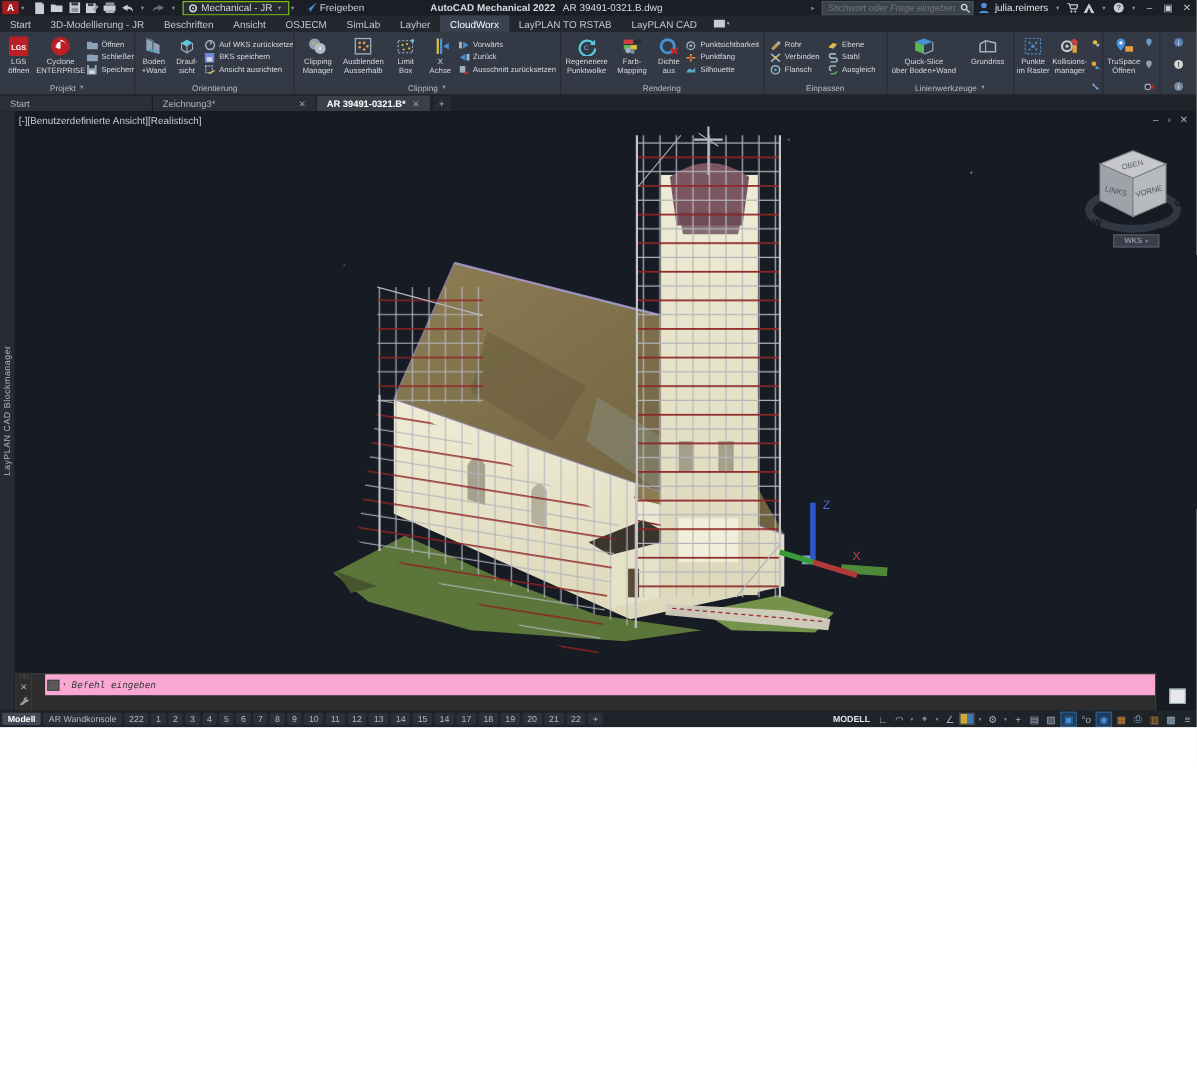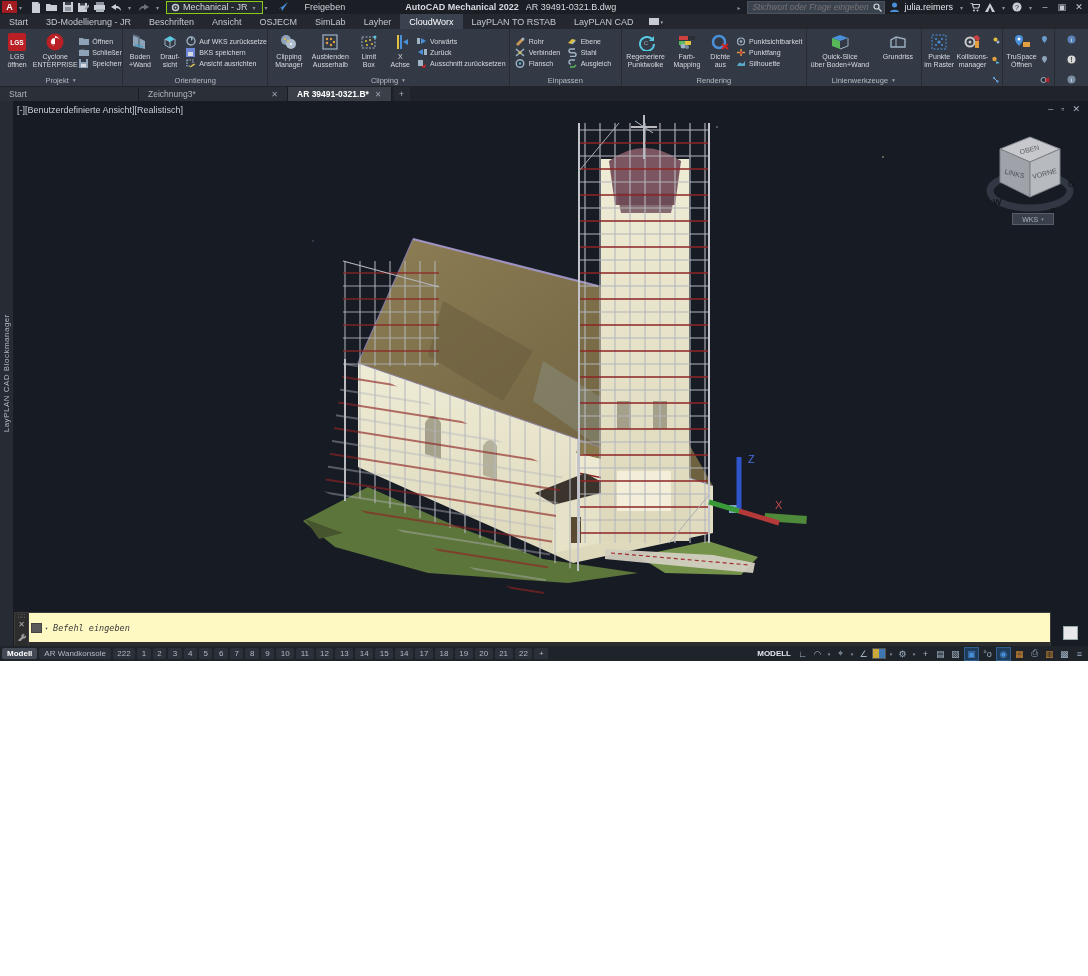--- a/index.html
+++ b/index.html
@@ -7,21 +7,21 @@
   .app{position:absolute;top:0;left:0;width:1088px;height:661px;background:#181c25;overflow:hidden;}
 
   
   .titlebar{position:absolute;top:0;left:0;right:0;height:14px;background:#1b1e24;display:flex;align-items:center;color:#c9ced6;font-size:9px;}
   .tb-logo{width:15px;height:12px;margin-left:2px;background:#a31c22;color:#fff;font-weight:bold;font-size:9px;display:flex;align-items:center;justify-content:center;}
   .tb-caret{font-size:6px;color:#8b929c;margin:0 2px;}
   .qat{display:flex;align-items:center;gap:5px;margin-left:6px;}
   .qat .qi{width:11px;height:10px;display:flex;align-items:center;justify-content:center;}
   .qat svg{display:block}
   .ws-box{display:flex;align-items:center;gap:3px;background:#262a31;border:1px solid #84cc16;height:11px;padding:0 4px;margin-left:5px;color:#d4d8de;}
-  .share{display:flex;align-items:flex-start;gap:17px;margin-left:8px;color:#cfd4da;}
+  .share{display:flex;align-items:flex-start;gap:3px;margin-left:8px;color:#cfd4da;}
   .tb-title{flex:0 0 auto;margin-left:60px;white-space:nowrap;color:#d7dbe1;}
   .tb-title b{font-weight:bold;}
   .tb-right{margin-left:auto;display:flex;align-items:center;gap:5px;padding-right:3px;}
   .searchbox{display:flex;align-items:center;background:#3a424e;border:1px solid #4a525e;height:11px;width:132px;padding:0 2px;}
   .searchbox input{flex:1;background:transparent;border:none;outline:none;color:#aeb4bc;font-size:8.5px;font-style:italic;font-family:"Liberation Sans",sans-serif;padding:0 2px;}
   .tb-user{color:#e0e4ea;}
   .winbtn{color:#c6cbd2;font-size:9px;width:12px;text-align:center;}
 
   
   .tabrow{position:absolute;top:14px;left:0;right:0;height:15px;background:#24272e;display:flex;align-items:stretch;color:#c3c8d0;font-size:9px;}
@@ -60,21 +60,21 @@
   .wksbtn{position:absolute;right:34px;top:112px;width:40px;height:10px;background:#3a404b;border:1px solid #565d69;color:#aab1ba;font-size:7px;display:flex;align-items:center;justify-content:center;gap:3px;}
   .scene{position:absolute;left:13px;top:0;width:1075px;height:545px;}
 
   
   .cmdwin{position:absolute;left:14px;top:511px;width:1035px;height:33px;display:flex;background:#2d2d2d;border:1px solid #3c3c3c;}
   .cmd-gutter{width:13px;background:#2d2d2d;border-right:1px solid #3a3a3a;display:flex;flex-direction:column;align-items:center;color:#9a9a9a;}
   .cmd-gutter .grip{font-size:6px;line-height:4px;margin-top:1px;}
   .cmd-gutter .gx{font-size:8px;margin-top:2px;color:#b0b0b0;}
   .cmd-main{flex:1;display:flex;flex-direction:column;font-family:"DejaVu Sans Mono",monospace;}
   .cmd-hist{flex:1;color:#cfcfcf;font-size:9px;line-height:11px;padding:0 3px;white-space:pre;overflow:hidden;background:#2d2d2d;}
-  .cmd-input{height:29px;background:#fef9c3;display:flex;align-items:center;gap:3px;padding:0 2px;}
+  .cmd-input{height:19px;background:#f9a8d4;display:flex;align-items:center;gap:3px;padding:0 2px;margin-left:12px;}
   .cmd-input .sq{width:9px;height:8px;background:#5a5a5a;border:1px solid #444;}
   .cmd-input .car{font-size:5px;color:#333;}
   .cmd-input input{flex:1;border:none;outline:none;background:transparent;font-family:"DejaVu Sans Mono",monospace;font-size:8.5px;font-style:italic;color:#3a3a3a;}
   .cmd-input input::placeholder{color:#3a3a3a;opacity:1;}
   .white-sq{position:absolute;right:10px;top:525px;width:13px;height:12px;background:#e8e8ea;border:1px solid #9aa;}
 
   
   .statusbar{position:absolute;left:0;right:0;top:646px;height:15px;background:#1f232a;display:flex;align-items:center;font-size:8px;color:#b2b8c1;}
   .lt{height:11px;display:flex;align-items:center;padding:0 5px;background:#2b3039;border-radius:2px;margin-left:2px;white-space:nowrap;}
   .lt.active{background:#434a56;color:#fff;font-weight:bold;}
@@ -420,85 +420,20 @@
                 <span>Ausschnitt zurücksetzen</span>
               </div>
         </div>
       </div>
       <div class="p-title">
             <span>Clipping</span>
             <span class="car">▼</span>
           </div>
     </div>
 
-    <div class="panel" style="width:112px">
-      <div class="p-items" style="gap:4px;padding-left:5px">
-        <div class="smallcol" style="width:48px">
-          <div class="srow">
-                <span class="ic10">
-                  <svg width="10" height="9">
-                    <path d="M1 7L7 1l2 2-6 6z" fill="#c89858"></path>
-                    <circle cx="8" cy="2" r="1.5" fill="#9eb2c4"></circle>
-                  </svg>
-                </span>
-                <span>Rohr</span>
-              </div>
-          <div class="srow">
-                <span class="ic10">
-                  <svg width="10" height="9">
-                    <path d="M1 1l8 7M9 1L1 8" stroke="#9eb2c4" stroke-width="1.6"></path>
-                    <circle cx="5" cy="4.5" r="1.3" fill="#e0c040"></circle>
-                  </svg>
-                </span>
-                <span>Verbinden</span>
-              </div>
-          <div class="srow">
-                <span class="ic10">
-                  <svg width="10" height="9">
-                    <circle cx="5" cy="4.5" r="3.8" fill="none" stroke="#9eb2c4" stroke-width="1.4"></circle>
-                    <circle cx="5" cy="4.5" r="1.2" fill="#58a8c8"></circle>
-                  </svg>
-                </span>
-                <span>Flansch</span>
-              </div>
-        </div>
-        <div class="smallcol" style="width:52px">
-          <div class="srow">
-                <span class="ic10">
-                  <svg width="10" height="9">
-                    <path d="M1 6l4-4 4 1-4 4z" fill="#e0c040"></path>
-                    <path d="M5 7l3-3" stroke="#9eb2c4" stroke-width="1.2"></path>
-                  </svg>
-                </span>
-                <span>Ebene</span>
-              </div>
-          <div class="srow">
-                <span class="ic10">
-                  <svg width="9" height="9">
-                    <path d="M7 1H3q-2 0-2 1.8T3 4.8h3q2 0 2 1.8T6 8.4H2" fill="none" stroke="#9eb2c4" stroke-width="1.5"></path>
-                  </svg>
-                </span>
-                <span>Stahl</span>
-              </div>
-          <div class="srow">
-                <span class="ic10">
-                  <svg width="9" height="9">
-                    <path d="M7 1H3q-2 0-2 2t2 2" fill="none" stroke="#9eb2c4" stroke-width="1.4"></path>
-                    <path d="M2 8h4l2-2" stroke="#58b858" stroke-width="1.4" fill="none"></path>
-                  </svg>
-                </span>
-                <span>Ausgleich</span>
-              </div>
-        </div>
-      </div>
-      <div class="p-title">
-            <span>Einpassen</span>
-          </div>
-    </div>
-
     <div class="panel" style="width:185px">
       <div class="p-items">
         <div class="bigbtn" style="width:44px">
           <span class="ic20">
                 <svg width="18" height="18">
                   <path d="M15 6a7 7 0 1 0 2 5" fill="none" stroke="#58c8e0" stroke-width="2"></path>
                   <path d="M17 3v5h-5z" fill="#58c8e0"></path>
                   <text x="9" y="12" font-size="6" fill="#9eb2c4" text-anchor="middle" font-family="Liberation Sans">C</text>
                 </svg>
               </span>
@@ -553,20 +488,85 @@
                   <svg width="10" height="9">
                     <path d="M1 7q2-5 4-3t4-2v5z" fill="#58a8c8"></path>
                   </svg>
                 </span>
                 <span>Silhouette</span>
               </div>
         </div>
       </div>
       <div class="p-title">
             <span>Rendering</span>
+          </div>
+    </div>
+
+    <div class="panel" style="width:112px">
+      <div class="p-items" style="gap:4px;padding-left:5px">
+        <div class="smallcol" style="width:48px">
+          <div class="srow">
+                <span class="ic10">
+                  <svg width="10" height="9">
+                    <path d="M1 7L7 1l2 2-6 6z" fill="#c89858"></path>
+                    <circle cx="8" cy="2" r="1.5" fill="#9eb2c4"></circle>
+                  </svg>
+                </span>
+                <span>Rohr</span>
+              </div>
+          <div class="srow">
+                <span class="ic10">
+                  <svg width="10" height="9">
+                    <path d="M1 1l8 7M9 1L1 8" stroke="#9eb2c4" stroke-width="1.6"></path>
+                    <circle cx="5" cy="4.5" r="1.3" fill="#e0c040"></circle>
+                  </svg>
+                </span>
+                <span>Verbinden</span>
+              </div>
+          <div class="srow">
+                <span class="ic10">
+                  <svg width="10" height="9">
+                    <circle cx="5" cy="4.5" r="3.8" fill="none" stroke="#9eb2c4" stroke-width="1.4"></circle>
+                    <circle cx="5" cy="4.5" r="1.2" fill="#58a8c8"></circle>
+                  </svg>
+                </span>
+                <span>Flansch</span>
+              </div>
+        </div>
+        <div class="smallcol" style="width:52px">
+          <div class="srow">
+                <span class="ic10">
+                  <svg width="10" height="9">
+                    <path d="M1 6l4-4 4 1-4 4z" fill="#e0c040"></path>
+                    <path d="M5 7l3-3" stroke="#9eb2c4" stroke-width="1.2"></path>
+                  </svg>
+                </span>
+                <span>Ebene</span>
+              </div>
+          <div class="srow">
+                <span class="ic10">
+                  <svg width="9" height="9">
+                    <path d="M7 1H3q-2 0-2 1.8T3 4.8h3q2 0 2 1.8T6 8.4H2" fill="none" stroke="#9eb2c4" stroke-width="1.5"></path>
+                  </svg>
+                </span>
+                <span>Stahl</span>
+              </div>
+          <div class="srow">
+                <span class="ic10">
+                  <svg width="9" height="9">
+                    <path d="M7 1H3q-2 0-2 2t2 2" fill="none" stroke="#9eb2c4" stroke-width="1.4"></path>
+                    <path d="M2 8h4l2-2" stroke="#58b858" stroke-width="1.4" fill="none"></path>
+                  </svg>
+                </span>
+                <span>Ausgleich</span>
+              </div>
+        </div>
+      </div>
+      <div class="p-title">
+            <span>Einpassen</span>
           </div>
     </div>
 
     <div class="panel" style="width:115px">
       <div class="p-items" style="justify-content:center;gap:6px">
         <div class="bigbtn" style="width:62px">
           <span class="ic20">
                 <svg width="20" height="16">
                   <path d="M2 4l8-3 8 3-8 3z" fill="#4a90d8"></path>
                   <path d="M2 4v8l8 3v-8z" fill="#58b858"></path>

